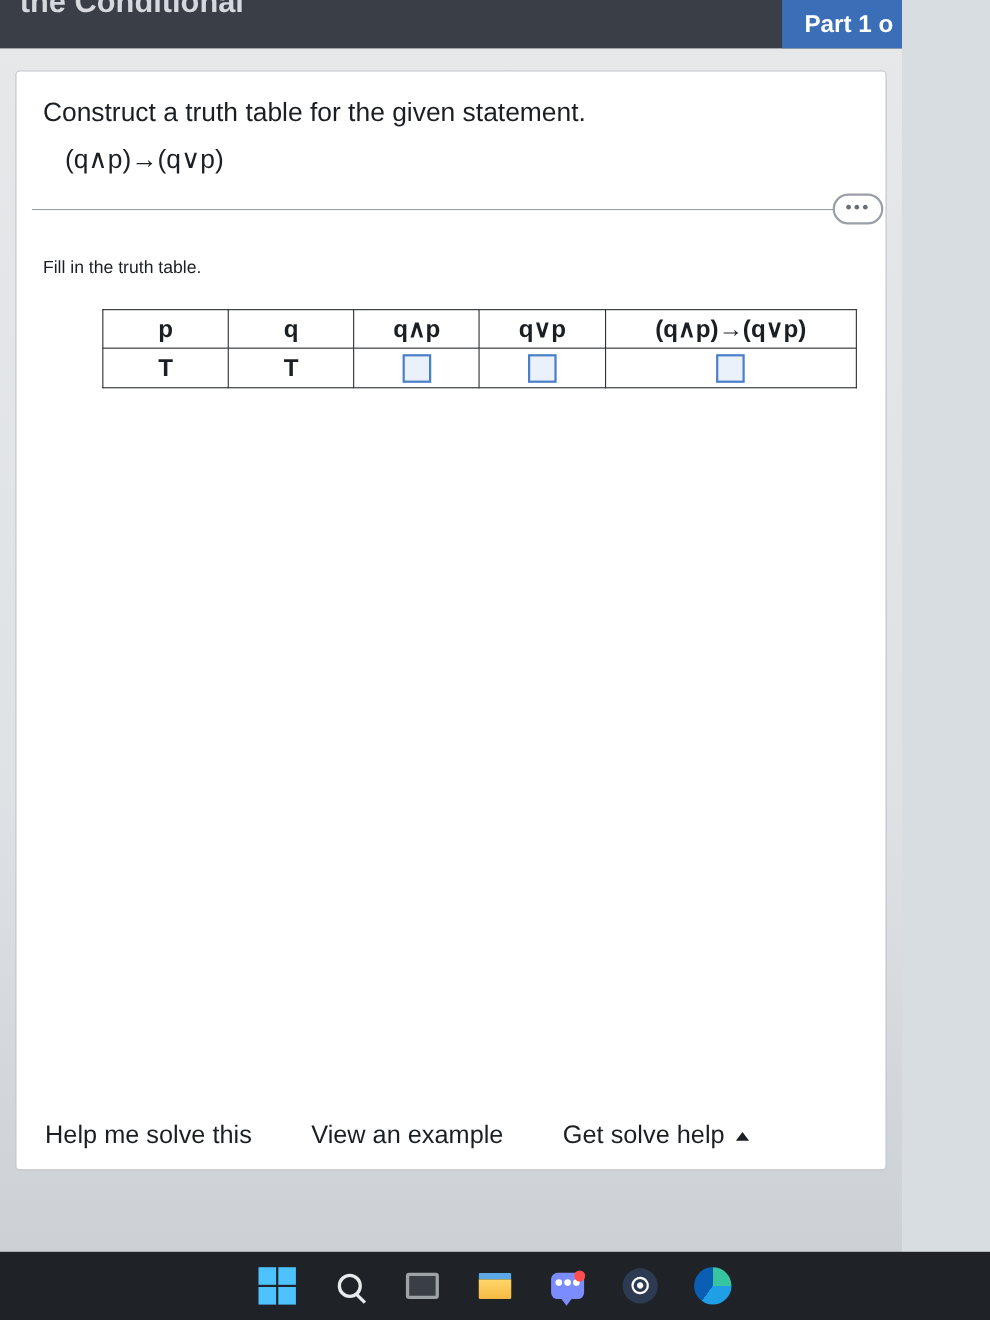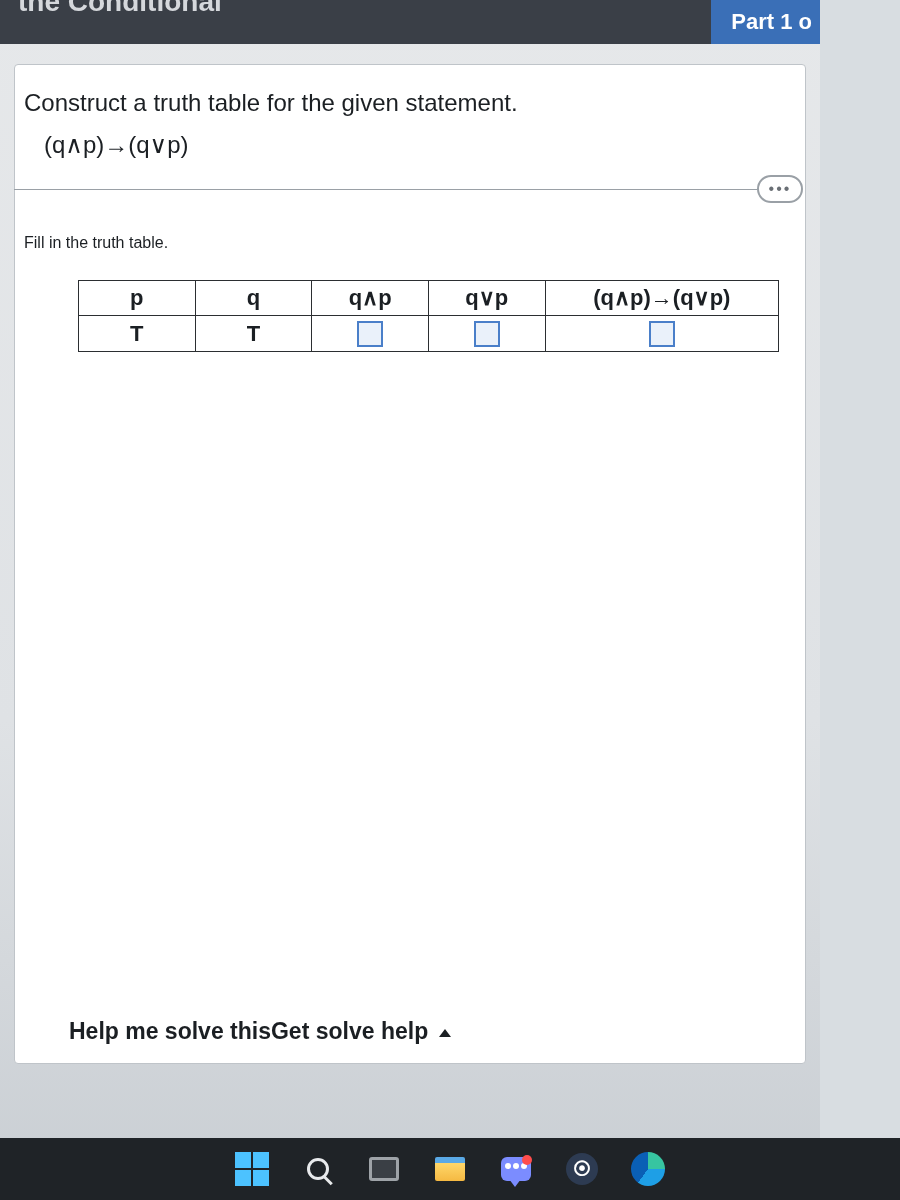--- a/index.html
+++ b/index.html
@@ -43,21 +43,21 @@
     display: flex;
     align-items: center;
     padding: 0 8px 0 20px;
     font-size: 22px;
   }
   .content {
     background: #ffffff;
     margin: 20px 14px 0 14px;
     border: 1px solid #bfc4c9;
     border-radius: 4px;
-    padding: 24px 26px 18px 9px;
+    padding: 24px 26px 18px 24px;
     height: 1000px;
     position: relative;
     display: flex;
     flex-direction: column;
   }
   .question {
     font-size: 24px;
     color: #1b1f23;
     margin-bottom: 14px;
   }
@@ -120,24 +120,24 @@
     border: 2px solid #4a7fc9;
     background: #eaf1fa;
     vertical-align: middle;
   }
   .footer-links {
     position: absolute;
     bottom: 18px;
     left: 26px;
     right: 26px;
     display: flex;
+    gap: 54px;
     font-size: 23px;
-    font-weight: 700;
-    color: #1b1f23;
-    margin-left: 28px;
+    font-weight: 400;
+    color: #1b1f23;
   }
   .footer-links .link { cursor: pointer; }
   .footer-links .caret {
     display: inline-block;
     width: 0; height: 0;
     border-left: 6px solid transparent;
     border-right: 6px solid transparent;
     border-bottom: 8px solid #1b1f23;
     margin-left: 4px;
     vertical-align: middle;
@@ -272,20 +272,21 @@
         <td class="col-q">T</td>
         <td class="col-c"><span class="input-box"></span></td>
         <td class="col-c"><span class="input-box"></span></td>
         <td class="col-last"><span class="input-box"></span></td>
       </tr>
     </tbody>
       </table>
 
     <div class="footer-links">
       <span class="link">Help me solve this</span>
+      <span class="link">View an example</span>
       <span class="link">
         <span>Get solve help</span>
         <span class="caret"></span>
       </span>
     </div>
   </div>
 
   <div class="taskbar">
     <div class="tb-icon">
       <div class="win-logo">

